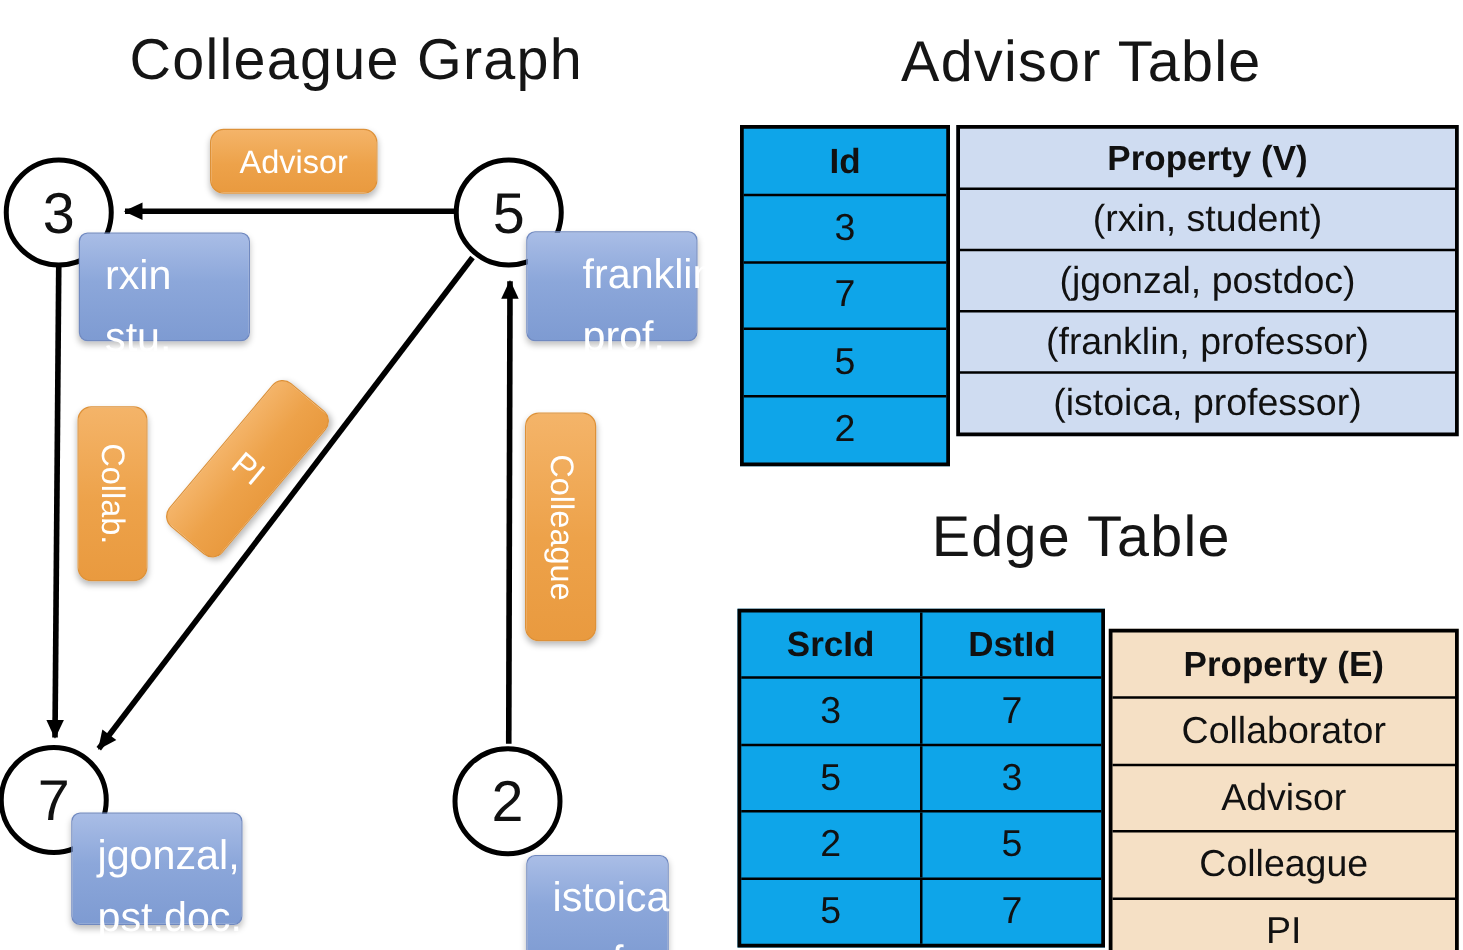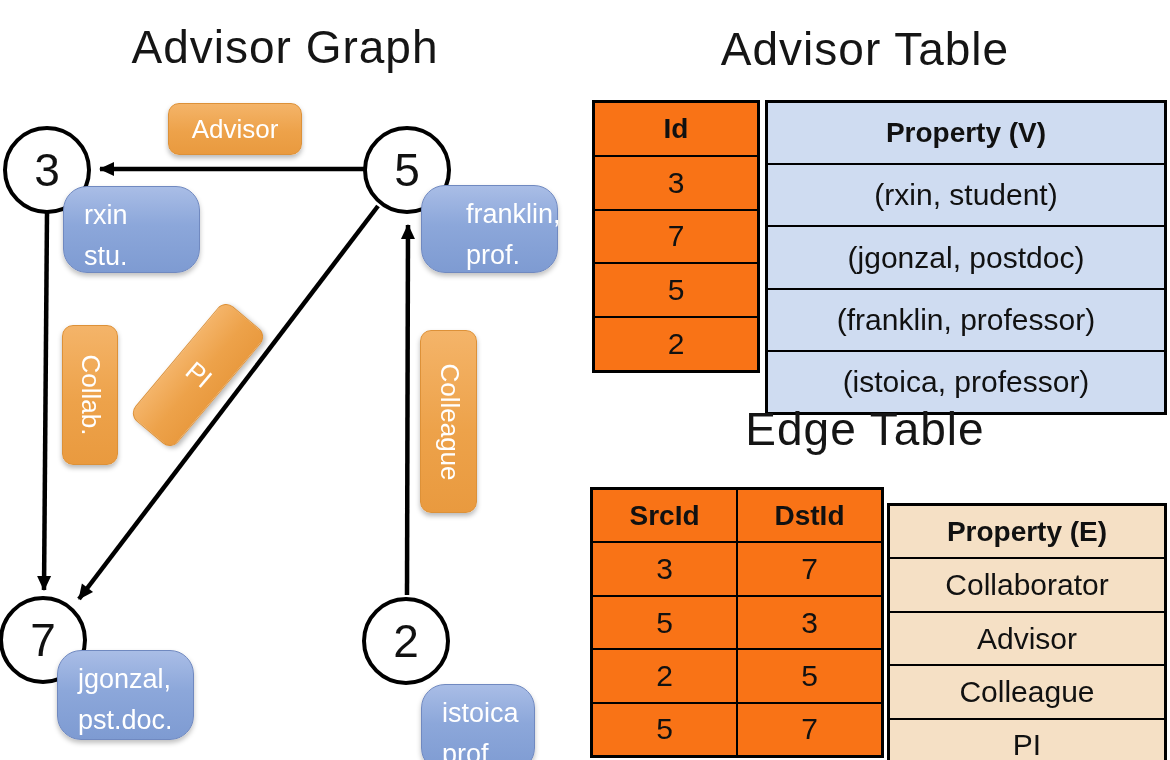--- a/index.html
+++ b/index.html
@@ -15,63 +15,63 @@
   .node{
     position:absolute;width:88px;height:88px;border-radius:50%;
     background:#ffffff;border:4px solid #000;box-sizing:border-box;
     display:flex;align-items:center;justify-content:center;
     font-size:46px;color:#111;z-index:2;
   }
   
   .edges{position:absolute;left:0;top:0;z-index:3;}
   
   .vbox{
-    position:absolute;border-radius:24px;box-sizing:border-box;
+    position:absolute;border-radius:7px;box-sizing:border-box;
     background:linear-gradient(180deg,#a9bde6 0%,#8ca7da 45%,#7e9bd2 100%);
     border:1.5px solid #7089c0;
     box-shadow:0 3px 5px rgba(0,0,0,0.25);
-    color:#fff;font-size:27px;line-height:1.5;padding:8px 8px 8px 20px;
+    color:#fff;font-size:33px;line-height:1.5;padding:8px 8px 8px 20px;
     z-index:4;
   }
   
   .elabel{
     position:absolute;border-radius:11px;box-sizing:border-box;
     background:linear-gradient(180deg,#f4b469 0%,#eda24a 55%,#e99a3f 100%);
     border:1.5px solid #dd9138;
     box-shadow:0 3px 5px rgba(0,0,0,0.28);
     color:#fff;font-size:26px;z-index:5;
     display:flex;align-items:center;justify-content:center;
   }
   .elabel .rot{
     position:absolute;left:50%;top:50%;
     transform:translate(-50%,-50%) rotate(90deg);
     text-align:center;white-space:nowrap;
   }
   
   .tbl{
     position:absolute;box-sizing:border-box;border:3px solid #000;
-    display:flex;flex-direction:column;background:#f97316;
+    display:flex;flex-direction:column;background:#0ea5e9;
   }
   .tbl .row{
     flex:1 1 0;display:flex;border-top:2px solid #000;align-items:stretch;
   }
   .tbl .row:first-child{border-top:none;}
   .tbl .cell{
     flex:1 1 0;display:flex;align-items:center;justify-content:center;
     font-size:30px;border-left:2px solid #000;white-space:nowrap;
   }
   .tbl .cell:first-child{border-left:none;}
   .tbl .hdr{font-weight:bold;font-size:28px;}
 </style>
 </head>
 <body>
 
 <div class="stage">
 
-  <div class="big-title" style="left:60px;top:20px;width:450px;">Advisor Graph</div>
+  <div class="big-title" style="left:60px;top:20px;width:450px;">Colleague Graph</div>
 
   <svg class="edges" width="585" height="760" viewBox="0 0 585 760">
     <defs>
       <marker id="arrow" markerUnits="userSpaceOnUse" markerWidth="22" markerHeight="20" refX="15" refY="8" orient="auto">
         <path d="M1,1 L16,8 L1,15 Z" fill="#000"></path>
       </marker>
     </defs>
     <line x1="364" y1="169" x2="100" y2="169" stroke="#000" stroke-width="4.5" marker-end="url(#arrow)"></line>
     <line x1="47" y1="213" x2="44" y2="590" stroke="#000" stroke-width="4.5" marker-end="url(#arrow)"></line>
     <line x1="378" y1="206" x2="79" y2="599" stroke="#000" stroke-width="4.5" marker-end="url(#arrow)"></line>
@@ -129,21 +129,21 @@
         <div class="cell">7</div>
       </div>
     <div class="row">
         <div class="cell">5</div>
       </div>
     <div class="row">
         <div class="cell">2</div>
       </div>
   </div>
 
-  <div class="tbl" style="left:765px;top:100px;width:402px;height:315px;background:#cfdcf1;">
+  <div class="tbl" style="left:765px;top:100px;width:402px;height:249px;background:#cfdcf1;">
     <div class="row">
         <div class="cell hdr">Property (V)</div>
       </div>
     <div class="row">
         <div class="cell">(rxin, student)</div>
       </div>
     <div class="row">
         <div class="cell">(jgonzal, postdoc)</div>
       </div>
     <div class="row">

